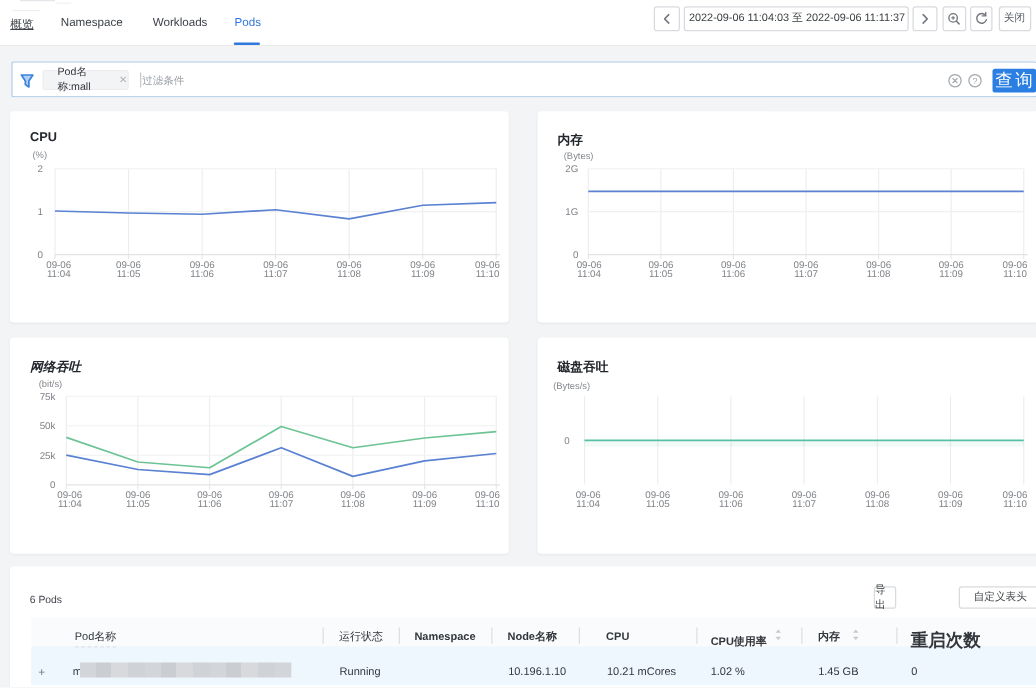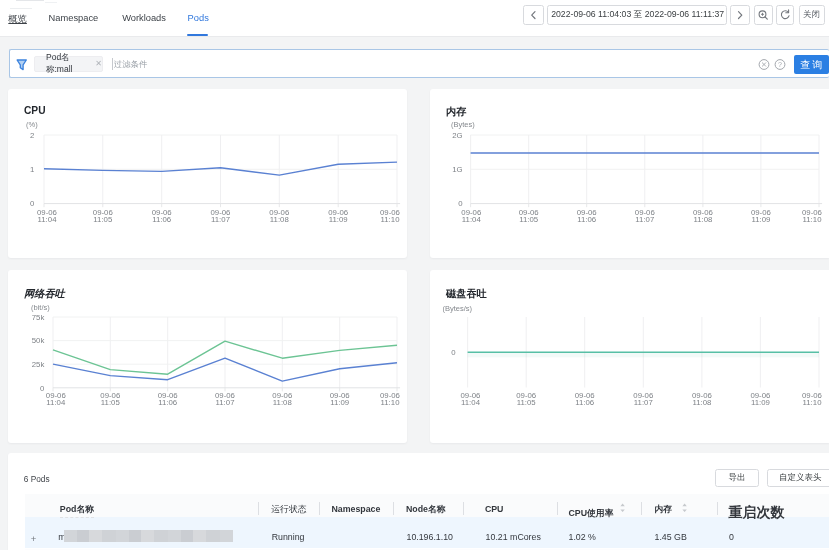--- a/index.html
+++ b/index.html
@@ -36,43 +36,43 @@
 
 <div class="abs graybg" style="left:0;top:37.3px;width:829px;height:512.7px;"></div>
 
 <div class="abs" style="left:9px;top:49px;width:820px;height:29.2px;background:#fff;border:1px solid #a9c6e6;border-right:none;border-radius:2px;"></div>
 <div class="abs" style="left:34px;top:56.2px;width:69px;height:15.6px;background:#f3f4f6;border:1px solid #ededf0;border-radius:2px;display:flex;align-items:center;justify-content:center;">
   <span style="font-size:8.5px;color:#33373d;margin-left:11px;">Pod名称:mall</span>
   <span style="font-size:8px;color:#aeb2b8;margin-left:4px;">✕</span>
 </div>
 <div class="abs" style="left:112px;top:58px;width:1px;height:12px;background:#c6c9ce;"></div>
 <div class="abs" style="left:113.8px;top:59.4px;font-size:8.4px;color:#9ba1a8;">过滤条件</div>
-<div class="abs" style="left:794px;top:55.1px;width:34.5px;height:19.2px;background:#2b7fe3;border-radius:2px;display:flex;align-items:center;justify-content:center;color:#fff;font-size:10px;letter-spacing:2px;text-indent:2px;">查询</div>
+<div class="abs" style="left:794px;top:55.1px;width:34.5px;height:19.2px;background:#2b7fe3;border-radius:2px;display:flex;align-items:center;justify-content:center;color:#fff;font-size:14px;letter-spacing:2px;text-indent:2px;">查询</div>
 
 <div class="card" style="left:8px;top:88.6px;width:398.7px;height:169.5px;"></div>
 <div class="card" style="left:429.6px;top:88.6px;width:399.4px;height:169.5px;border-top-right-radius:0;border-bottom-right-radius:0;"></div>
 <div class="card" style="left:8px;top:269.7px;width:398.7px;height:173.6px;"></div>
 <div class="card" style="left:429.6px;top:269.7px;width:399.4px;height:173.6px;border-top-right-radius:0;border-bottom-right-radius:0;"></div>
 
 <div class="ttl" style="left:24px;top:104.8px;">CPU</div>
 <div class="ttl" style="left:446px;top:104.8px;">内存</div>
 <div class="ttl" style="left:24px;top:287.3px;font-style:italic;">网络吞吐</div>
 <div class="ttl" style="left:446px;top:287.3px;">磁盘吞吐</div>
 
 <div class="card" style="left:8px;top:452.7px;width:821px;height:97.3px;border-radius:3px 0 0 0;"></div>
 <div class="abs" style="left:23.8px;top:473.5px;font-size:8.3px;color:#40444a;">6 Pods</div>
-<div class="btn" style="left:715px;top:468.6px;width:44px;height:18.5px;color:#3c4043;font-family:Liberation Serif, serif;">导出</div>
+<div class="btn" style="left:699px;top:468.6px;width:18px;height:18.5px;color:#3c4043;font-family:Liberation Serif, serif;">导出</div>
 <div class="btn" style="left:767.2px;top:468.6px;width:66px;height:18.5px;color:#3c4043;">自定义表头</div>
 
 <div class="abs" style="left:24.6px;top:493.5px;width:804.4px;height:23.7px;background:#fafbfc;"></div>
 
 <div class="abs" style="left:24.6px;top:517.2px;width:804.4px;height:31.3px;background:#eef6fe;"></div>
 <div class="abs" style="left:24.6px;top:548.5px;width:804.4px;height:1.5px;background:#fdfdfe;"></div>
 
-<div class="abs hdr" style="left:59.8px;top:504px;font-size:8.8px;color:#33373d;font-weight:bold;border-bottom:1px dashed #e0e2e5;padding-bottom:1px;">Pod名称</div>
+<div class="abs hdr" style="left:59.8px;top:504px;font-size:8.8px;color:#33373d;font-weight:normal;border-bottom:1px dashed #e0e2e5;padding-bottom:1px;">Pod名称</div>
 <div class="abs hdr" style="left:271.3px;top:504px;font-size:8.8px;color:#33373d;font-weight:normal;">运行状态</div>
 <div class="abs hdr" style="left:331.5px;top:504px;font-size:8.8px;color:#33373d;font-weight:bold;">Namespace</div>
 <div class="abs hdr" style="left:406px;top:504px;font-size:8.8px;color:#33373d;font-weight:bold;">Node名称</div>
 <div class="abs hdr" style="left:484.9px;top:504px;font-size:8.8px;color:#33373d;font-weight:bold;">CPU</div>
 <div class="abs hdr" style="left:568.5px;top:508px;font-size:8.8px;color:#33373d;font-weight:bold;">CPU使用率</div>
 <div class="abs hdr" style="left:654.4px;top:504px;font-size:8.8px;color:#33373d;font-weight:bold;">内存</div>
 <div class="abs hdr" style="left:728.5px;top:504px;font-size:14px;color:#33373d;font-weight:bold;">重启次数</div>
 
 <div class="abs" style="left:258.2px;top:501.5px;width:1px;height:13px;background:#dddfe3;"></div>
 <div class="abs" style="left:319.2px;top:501.5px;width:1px;height:13px;background:#dddfe3;"></div>

